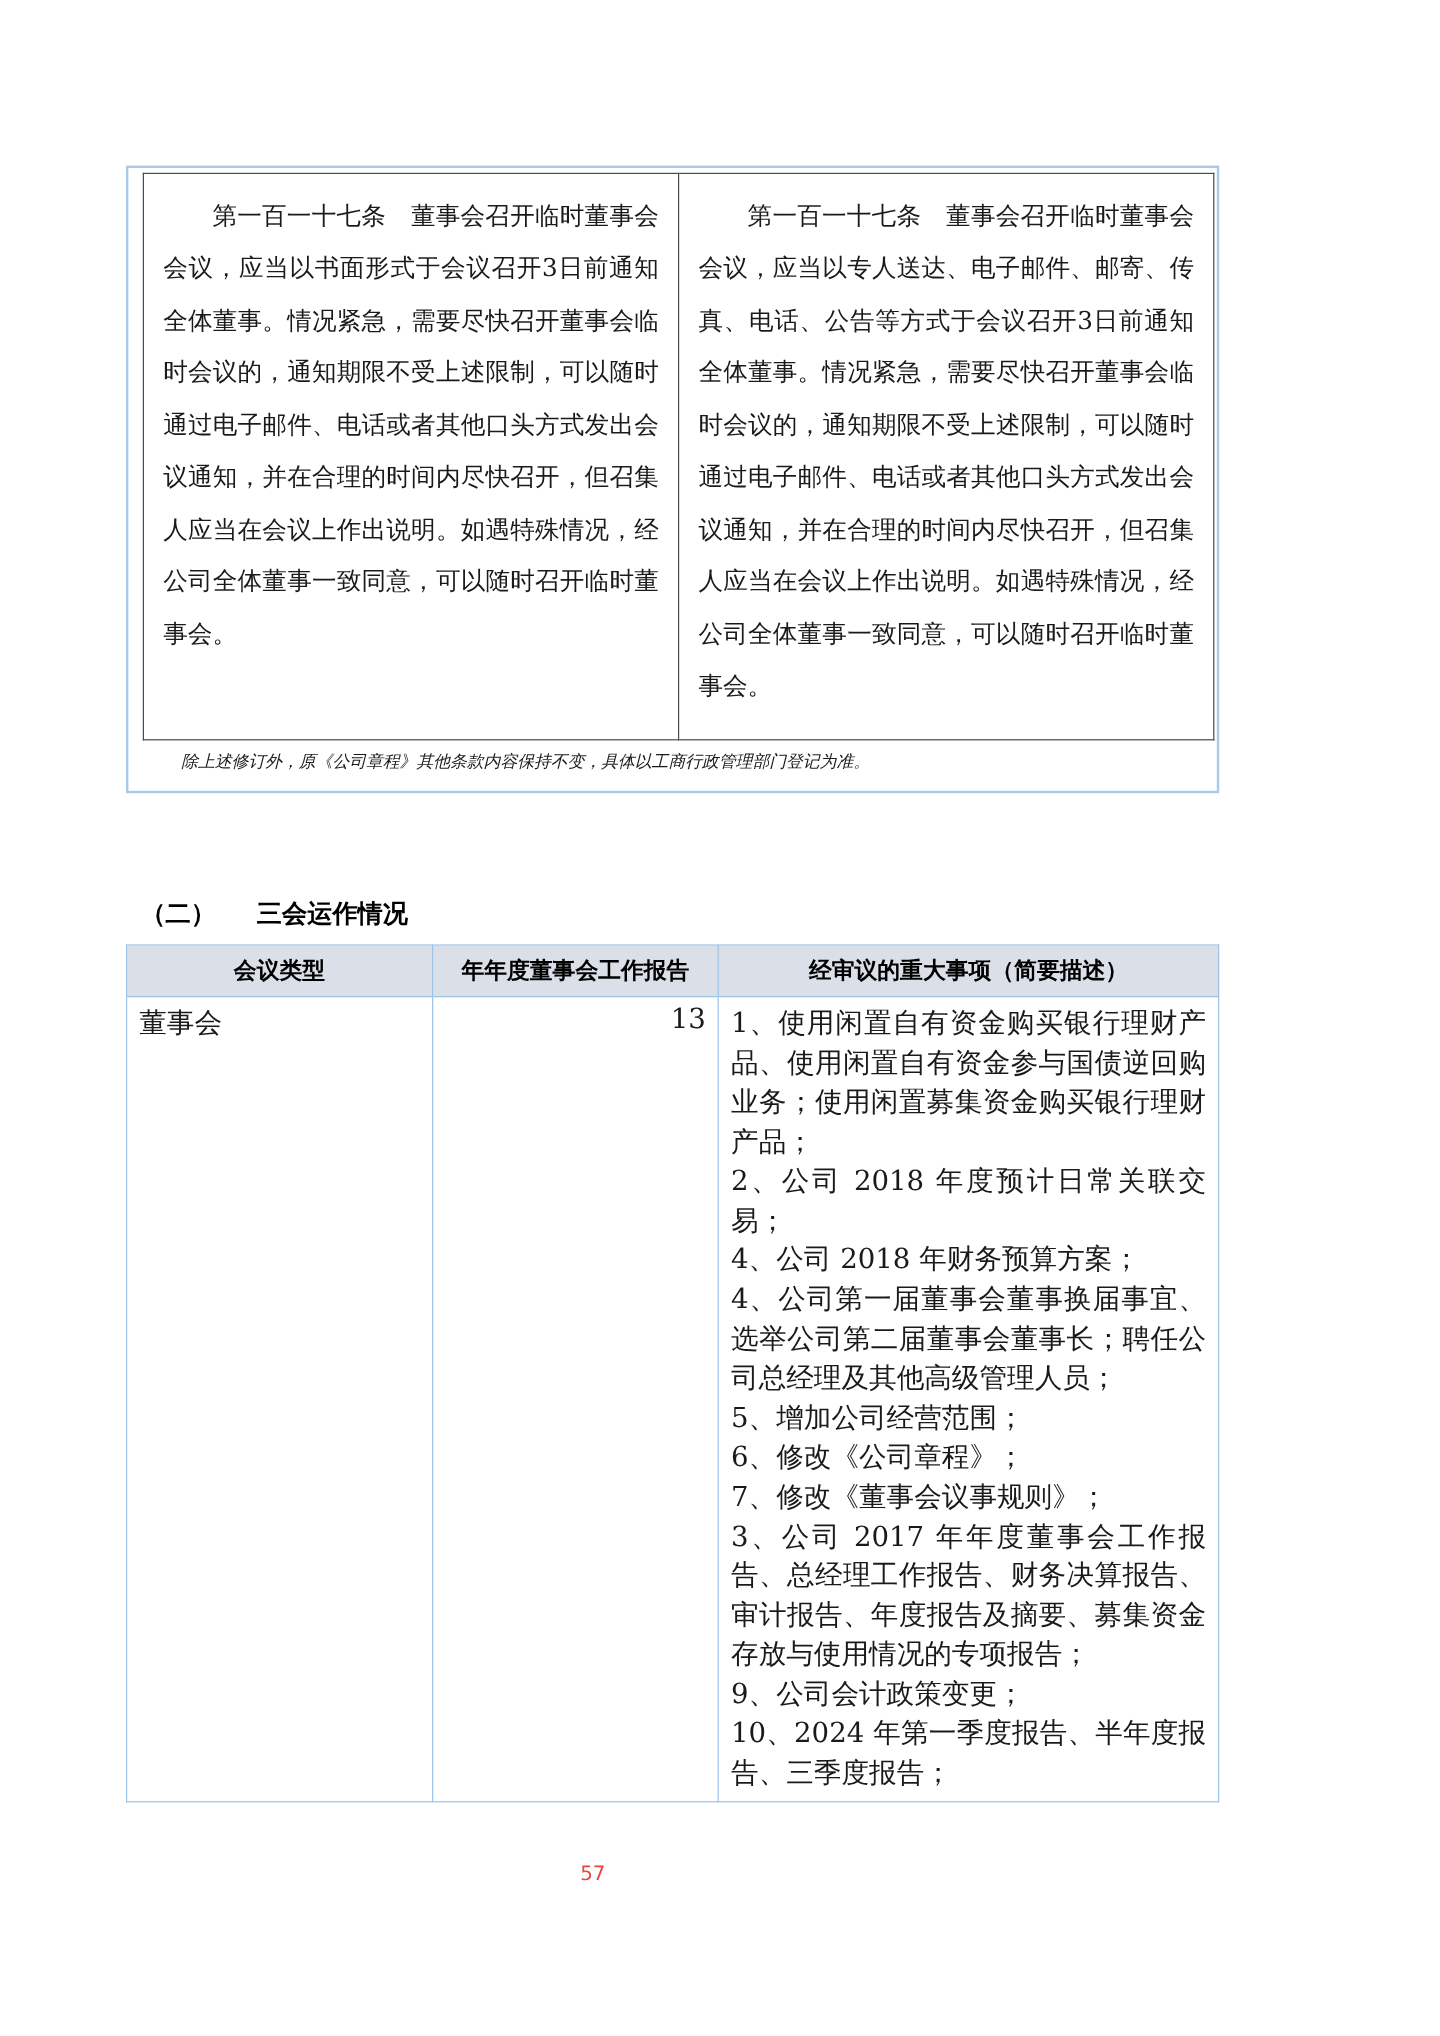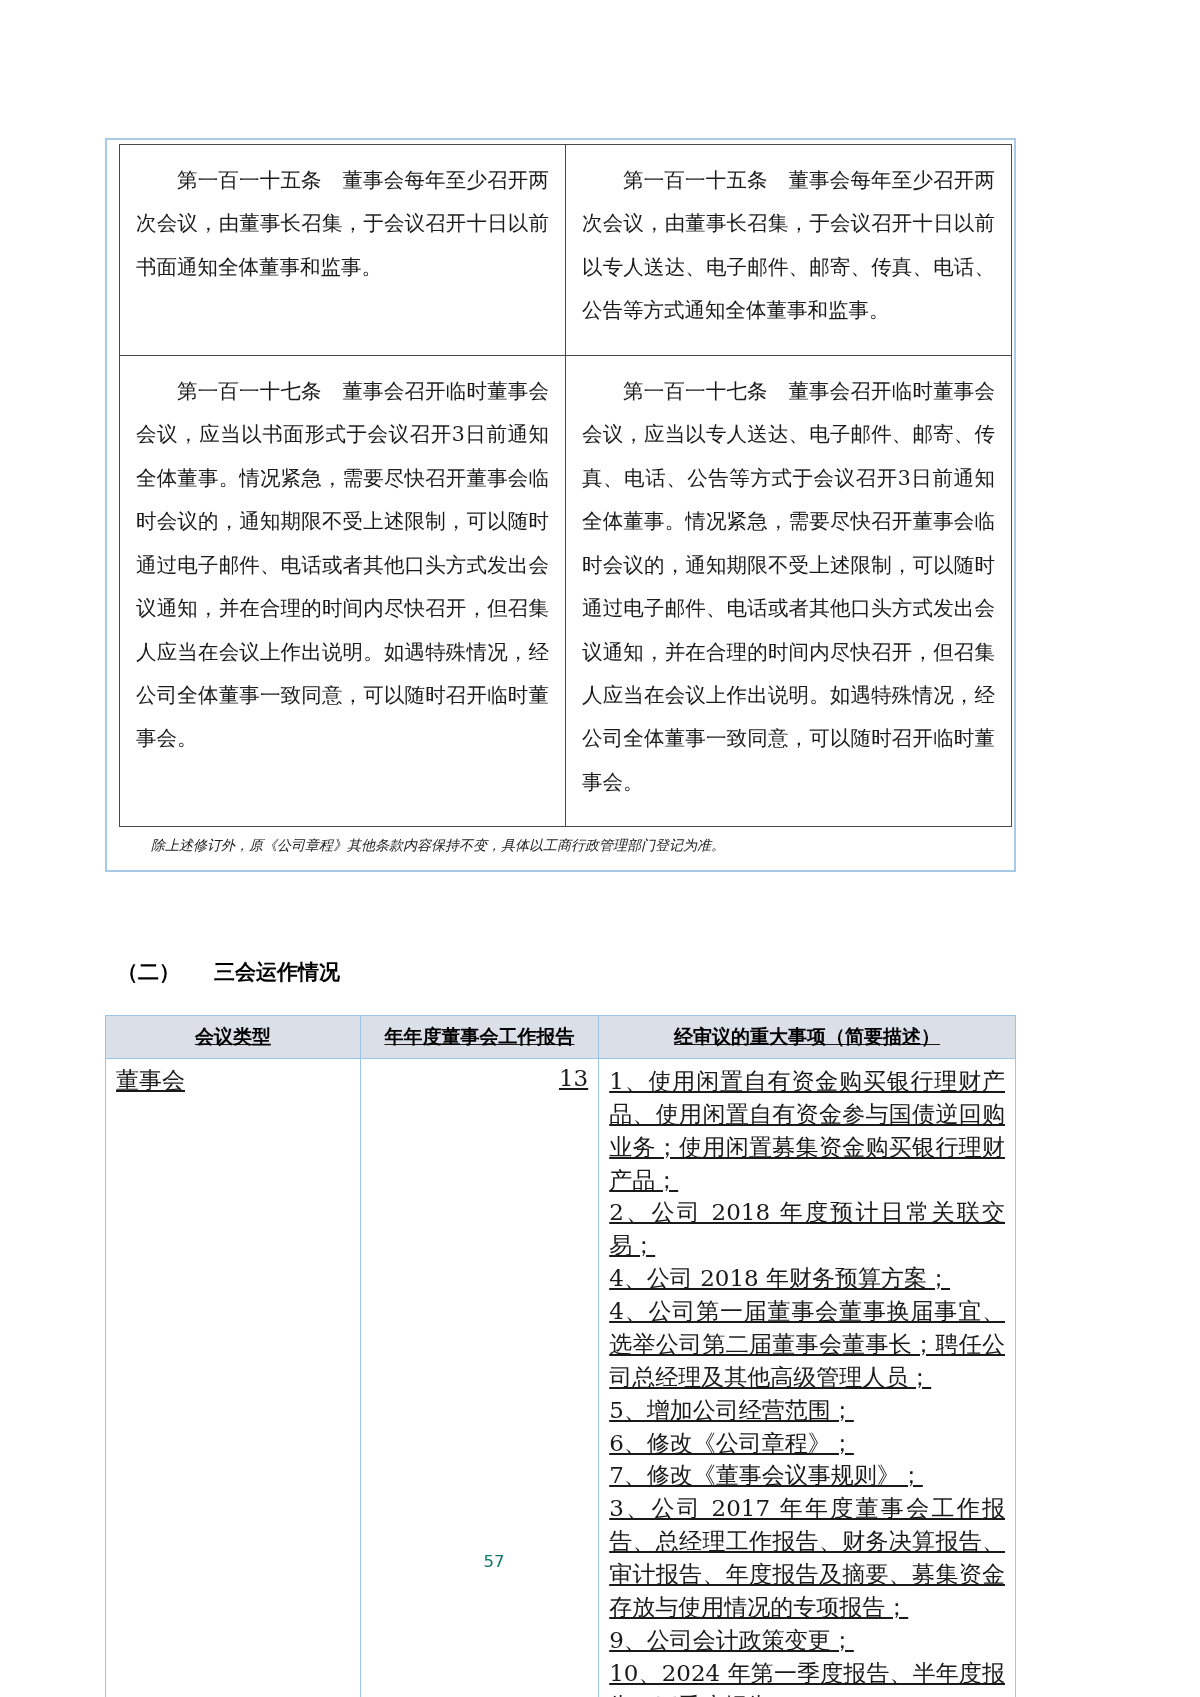--- a/index.html
+++ b/index.html
@@ -38,60 +38,52 @@
   }
   .sec-heading .sec-num{margin-right:34px;}
   .sub-heading{
     margin:34px 0 0 8px;font-family:"DejaVu Sans","Liberation Sans",sans-serif;
     font-weight:bold;font-size:19.5px;color:#000;
   }
   .sub-heading .sub-num{margin-right:16px;}
 
   
   .meet-table{
-    width:100%;border-collapse:collapse;table-layout:fixed;margin-top:29px;text-decoration:underline;
+    width:100%;border-collapse:collapse;table-layout:fixed;margin-top:12px;
   }
   .meet-table th{
     background:var(--header-bg);
     border:1.5px solid var(--table-border);
     font-family:"DejaVu Sans","Liberation Sans",sans-serif;
     font-weight:bold;font-size:19px;color:#000;
     padding:8px 4px;text-align:center;
   }
   .meet-table td{
     border:1.5px solid var(--table-border);
     vertical-align:top;font-size:23px;padding:6px 10px;
   }
   .col-type{width:28%;}
   .col-count{width:26.2%;}
   .col-matters{width:45.8%;}
   .cell-count{text-align:right;padding-right:10px;}
   .matter-line{line-height:1.43;text-align:justify;}
 
   .page-footer{
     position:absolute;left:105px;top:1552px;width:778px;text-align:center;
-    font-family:"DejaVu Sans","Liberation Sans",sans-serif;font-size:16.5px;color:#0f766e;
+    font-family:"DejaVu Sans","Liberation Sans",sans-serif;font-size:16.5px;color:#ef4444;
   }
 </style>
 </head>
 <body>
 
 <div class="content">
 
   <div class="amend-box">
     <table class="amend-table">
       <tbody>
-        <tr>
-          <td>
-            <p>第一百一十五条　董事会每年至少召开两次会议，由董事长召集，于会议召开十日以前书面通知全体董事和监事。</p>
-          </td>
-          <td>
-            <p>第一百一十五条　董事会每年至少召开两次会议，由董事长召集，于会议召开十日以前以专人送达、电子邮件、邮寄、传真、电话、公告等方式通知全体董事和监事。</p>
-          </td>
-        </tr>
         <tr>
           <td>
             <p>第一百一十七条　董事会召开临时董事会会议，应当以书面形式于会议召开3日前通知全体董事。情况紧急，需要尽快召开董事会临时会议的，通知期限不受上述限制，可以随时通过电子邮件、电话或者其他口头方式发出会议通知，并在合理的时间内尽快召开，但召集人应当在会议上作出说明。如遇特殊情况，经公司全体董事一致同意，可以随时召开临时董事会。</p>
           </td>
           <td>
             <p>第一百一十七条　董事会召开临时董事会会议，应当以专人送达、电子邮件、邮寄、传真、电话、公告等方式于会议召开3日前通知全体董事。情况紧急，需要尽快召开董事会临时会议的，通知期限不受上述限制，可以随时通过电子邮件、电话或者其他口头方式发出会议通知，并在合理的时间内尽快召开，但召集人应当在会议上作出说明。如遇特殊情况，经公司全体董事一致同意，可以随时召开临时董事会。</p>
           </td>
         </tr>
       </tbody>
     </table>

